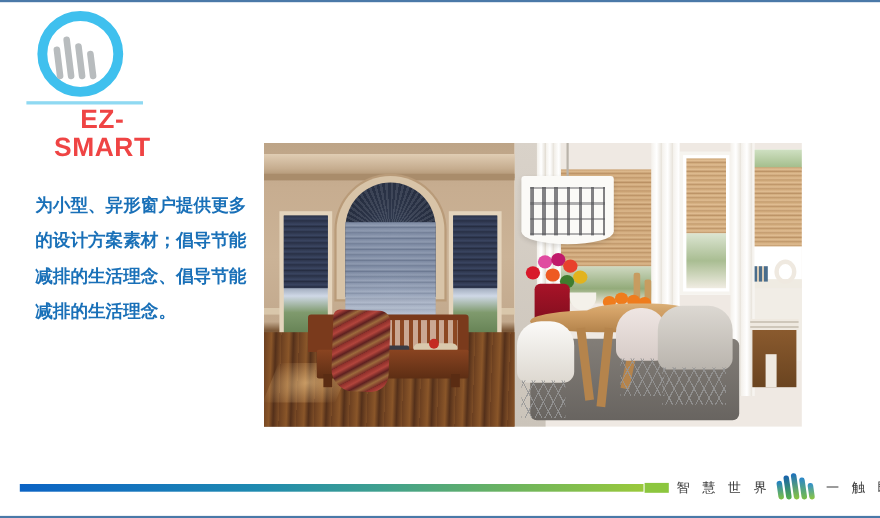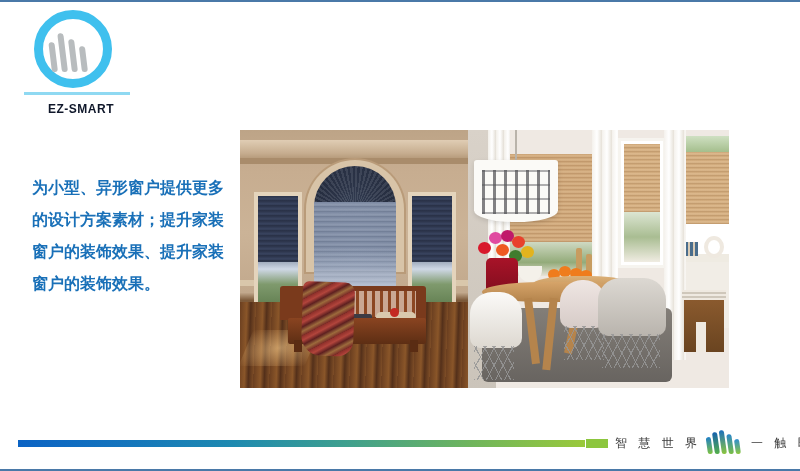--- a/index.html
+++ b/index.html
@@ -71,28 +71,28 @@
   .logo-underline {
     position: absolute;
     left: 6px;
     top: 84px;
     width: 106px;
     height: 3px;
     background: #8fd9f2;
   }
   .logo-word {
     position: absolute;
-    left: 4px;
+    left: 16px;
     top: 88px;
     width: 118px;
     text-align: center;
-    font-size: 12px;
+    font-size: 24px;
     font-weight: bold;
     letter-spacing: 0.5px;
-    color: #0f172a;
+    color: #ef4444;
     line-height: 26px;
   }
 
   
   .slide-title {
     position: absolute;
     left: 125px;
     top: 48px;
     font-size: 33px;
     font-weight: bold;
@@ -496,21 +496,21 @@
       <span class="lb2"></span>
       <span class="lb3"></span>
       <span class="lb4"></span>
     </div>
     <div class="logo-notch"></div>
     <div class="logo-underline"></div>
     <div class="logo-word">EZ-SMART</div>
   </div>
 
 
-  <div class="body-text">为小型、异形窗户提供更多的设计方案素材；提升家装窗户的装饰效果、提升家装窗户的装饰效果。</div>
+  <div class="body-text">为小型、异形窗户提供更多的设计方案素材；倡导节能减排的生活理念、倡导节能减排的生活理念。</div>
 
   <div class="photos">
 
     <div class="photo photo-left">
       <div class="pl-wall"></div>
       <div class="pl-cornice"></div>
       <div class="pl-cornice2"></div>
       <div class="pl-rail-l"></div>
       <div class="pl-rail-r"></div>
       <div class="pl-win-l">

